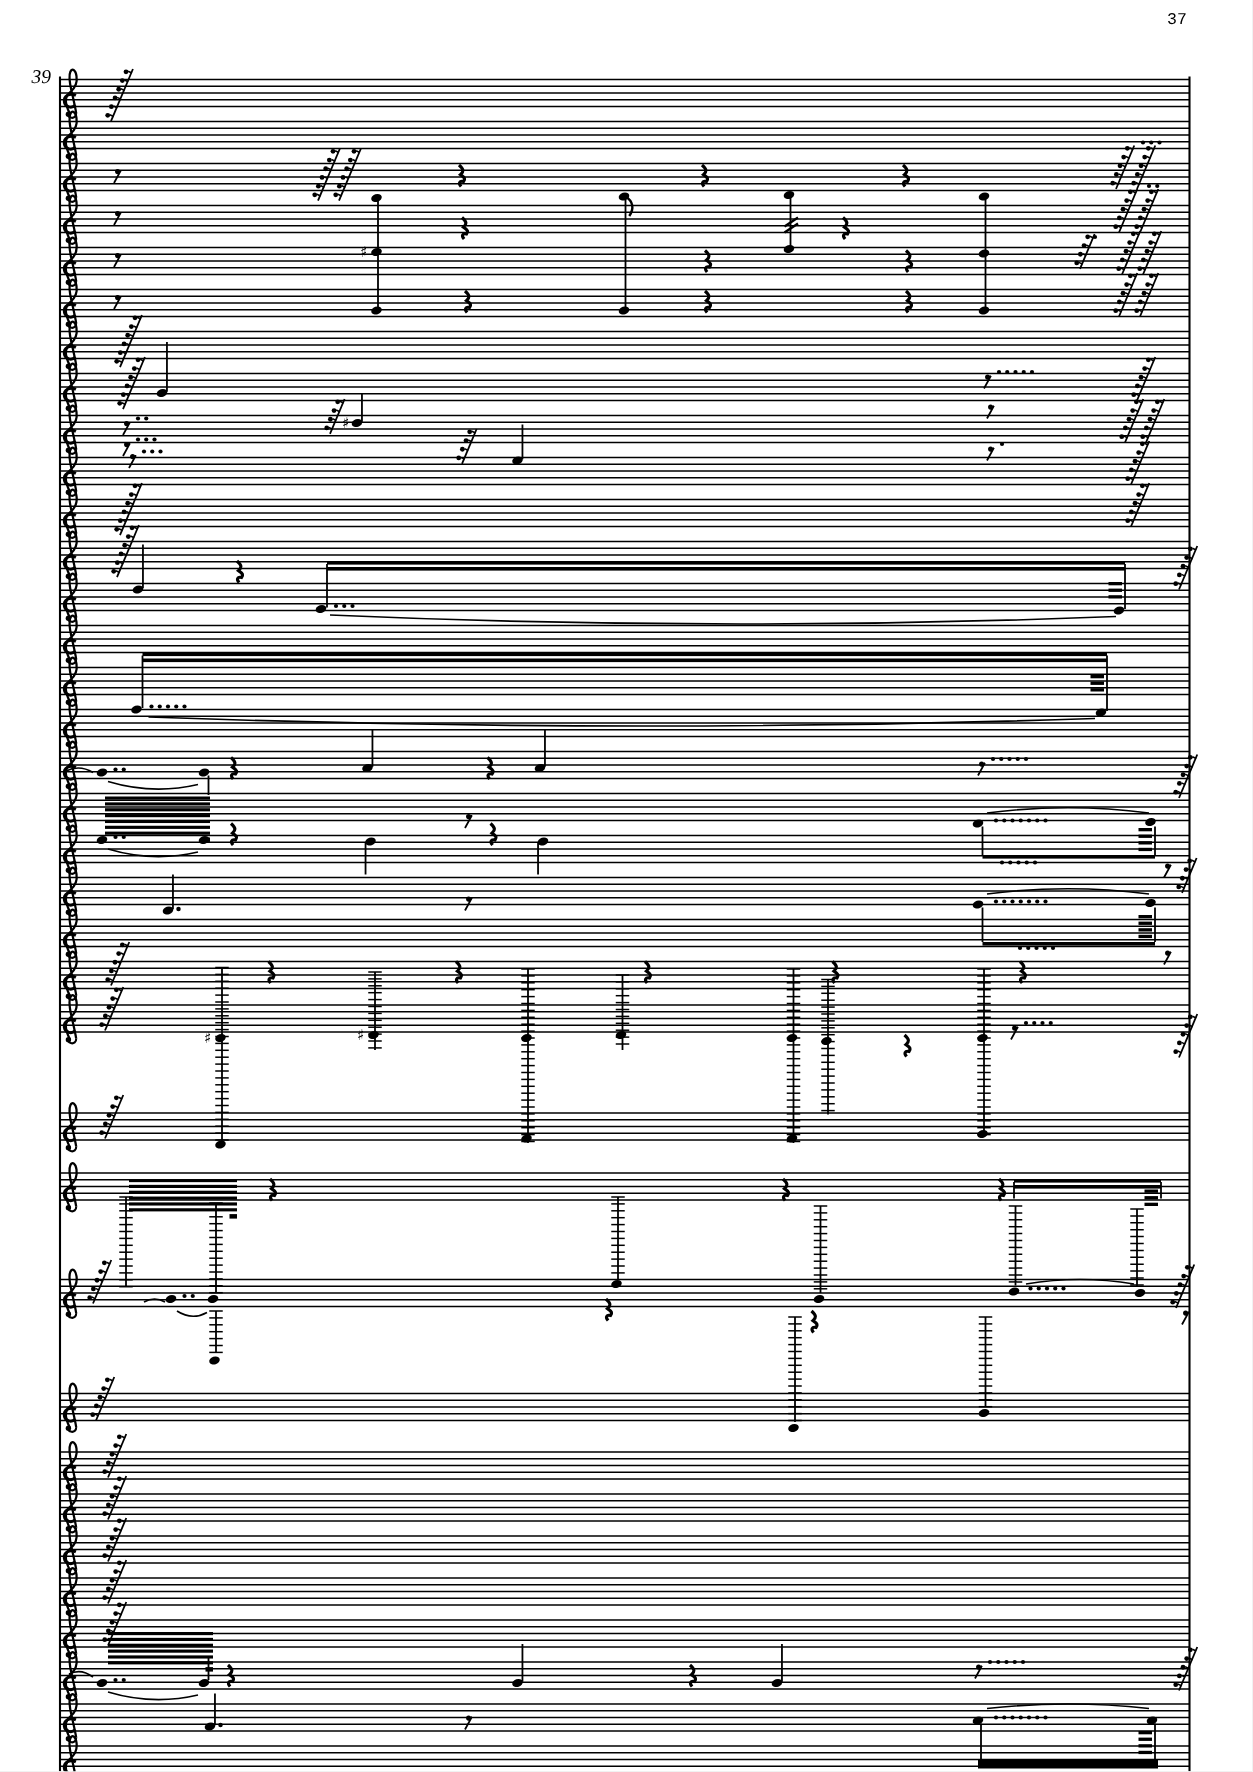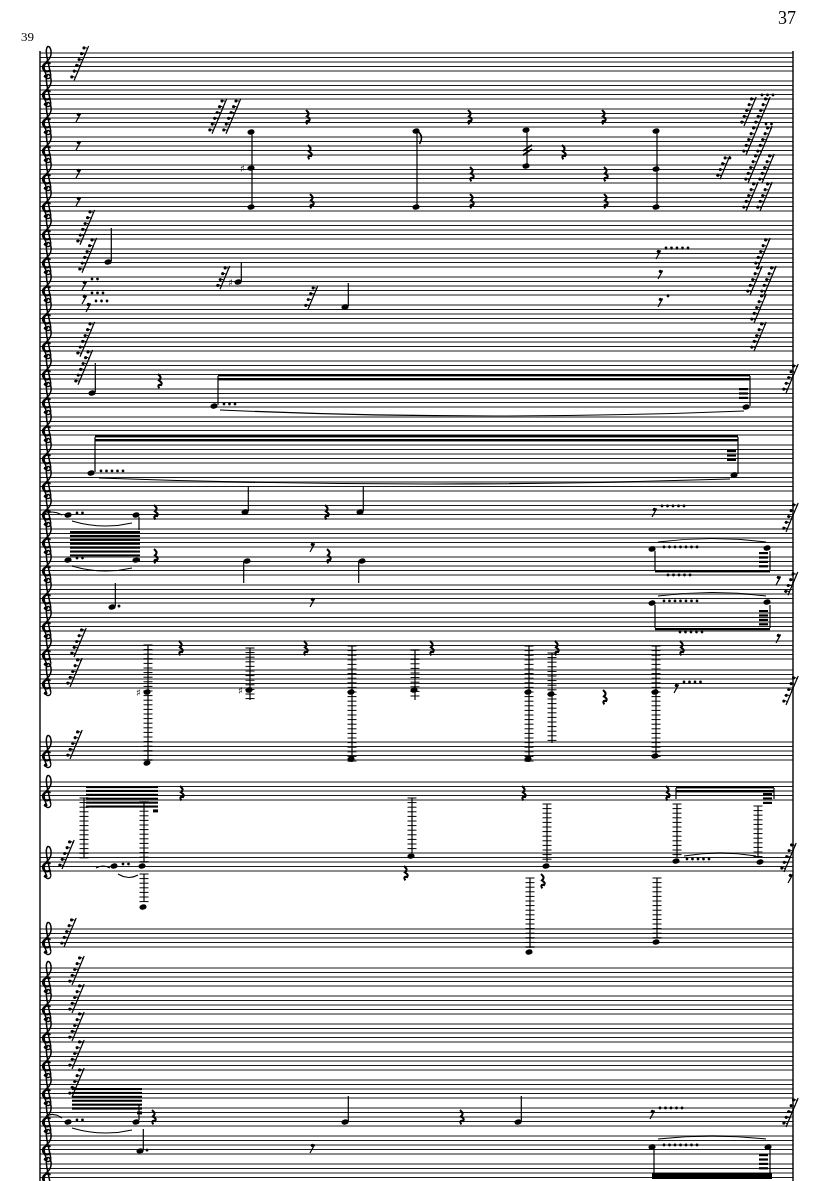--- a/index.html
+++ b/index.html
@@ -1,19 +1,19 @@
 <!DOCTYPE html>
 <html><head>
 <meta charset="utf-8">
 <style>
   html,body{margin:0;padding:0;background:#e8e8e8;}
   .sheet{position:relative;width:835px;height:1181px;background:#ffffff;overflow:hidden;
          font-family:"Liberation Serif", serif;color:#000;}
-  .measure-number{position:absolute;left:21px;top:29px;font-size:13px;}
-  .page-number{position:absolute;left:778px;top:8px;font-size:18px;}
+  .measure-number{position:absolute;left:21px;top:43px;font-size:13px;font-style:italic;}
+  .page-number{position:absolute;left:778px;top:8px;font-size:11px;font-family:Liberation Mono, monospace;}
   svg{position:absolute;left:0;top:0;}
 </style>
 </head>
 <body>
 
 <div class="sheet">
   <span class="measure-number">39</span>
   <span class="page-number">37</span>
   <svg id="score" width="835" height="1181" viewBox="0 0 835 1181">
       <g>

